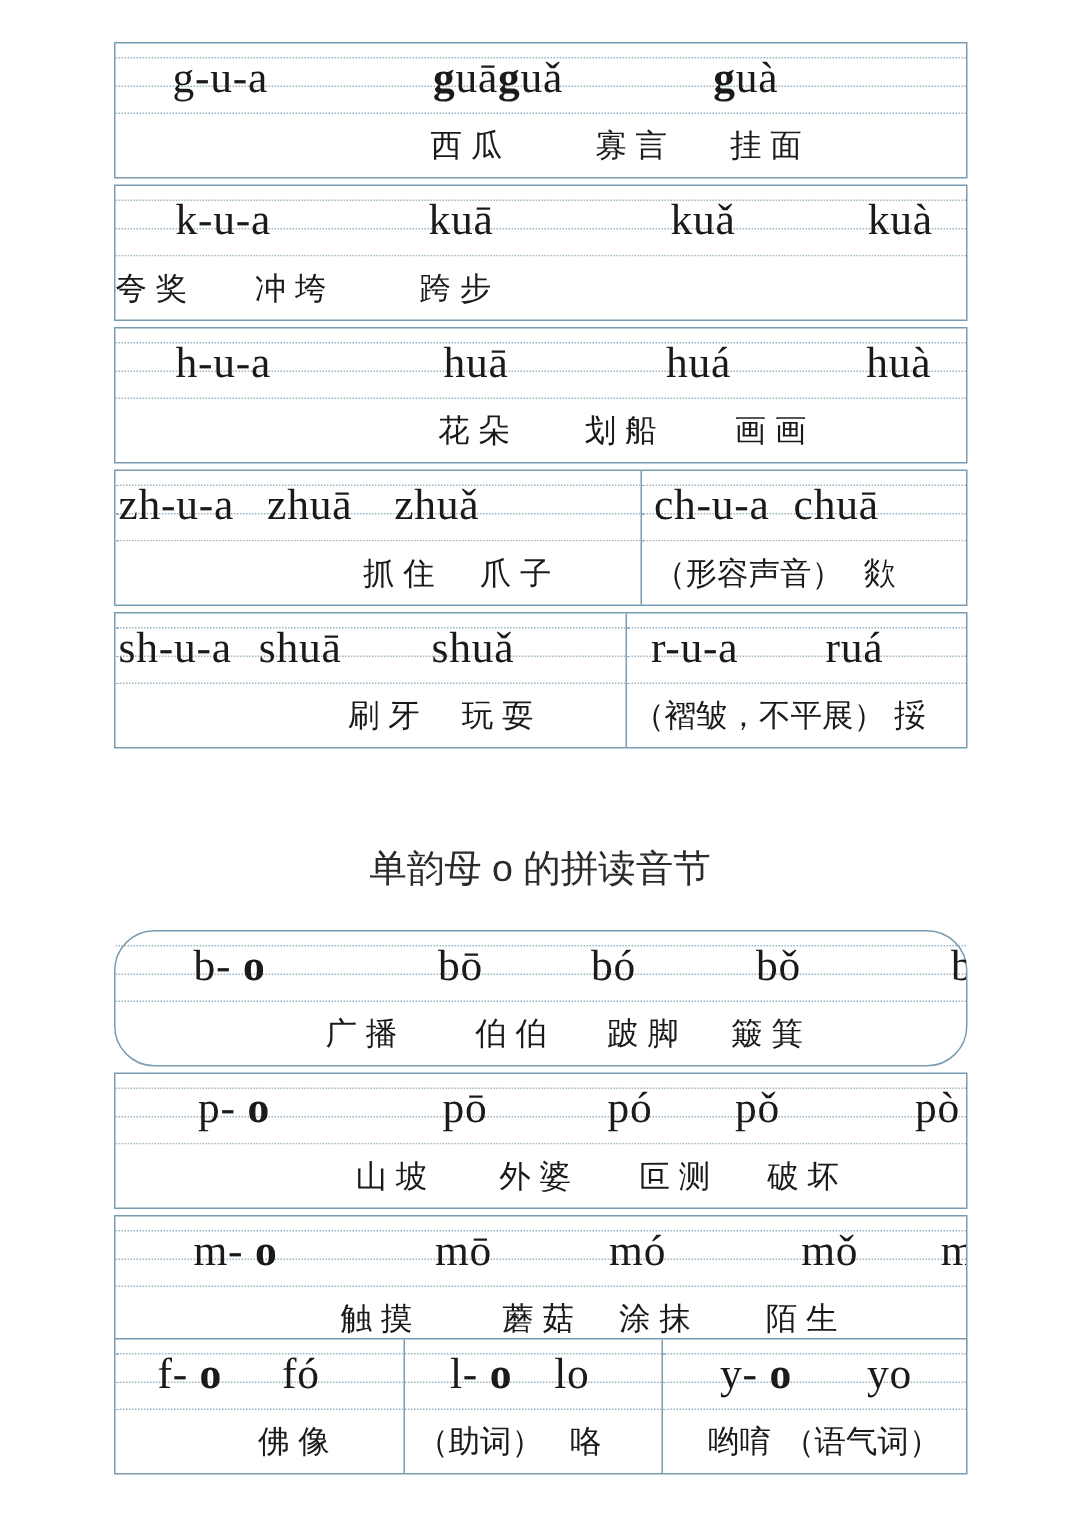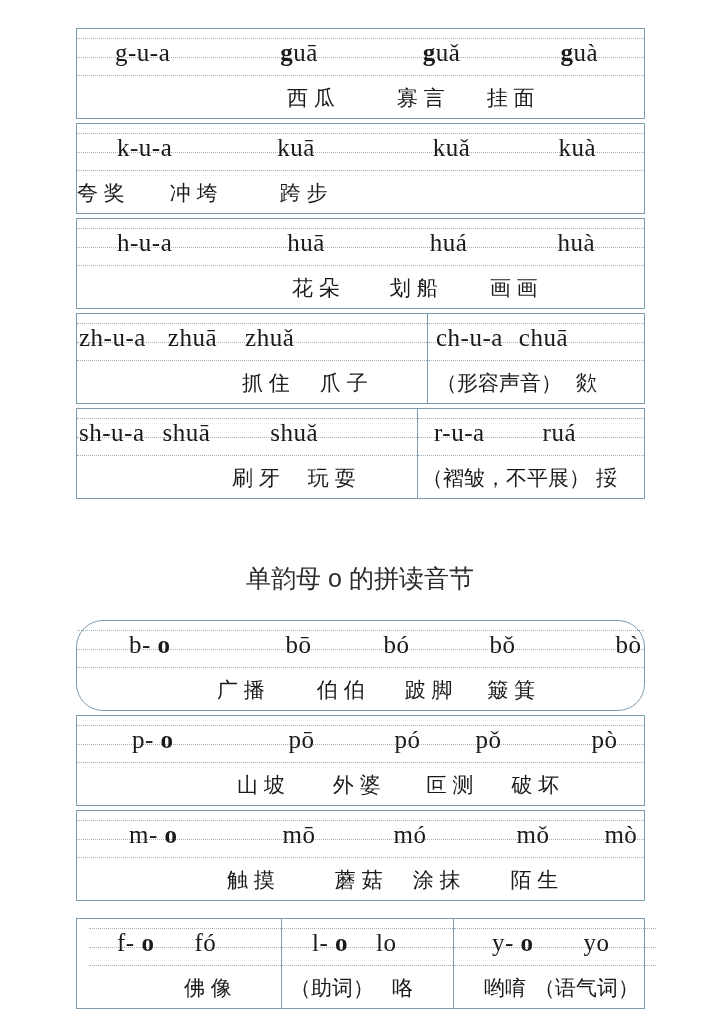--- a/index.html
+++ b/index.html
@@ -82,21 +82,21 @@
   
   .hanzi-row {
     height: 42px;
     box-sizing: border-box;
     display: flex;
     align-items: center;
     position: relative;
   }
 
   .syl {
-    font-size: 25px;
+    font-size: 29px;
     letter-spacing: 0.5px;
     white-space: nowrap;
     line-height: 1;
   }
   .syl .b { font-weight: 700; }
 
   .word {
     font-family: "Liberation Sans", "DejaVu Sans", sans-serif;
     font-size: 21px;
     white-space: nowrap;
@@ -123,21 +123,21 @@
       <div class="tbl" style="top: 28px;">
         <div class="tbl-cols">
           <div class="col" style="width: 567px;">
             <div class="pinyin-row">
               <div class="guide g1"></div>
               <div class="guide g2"></div>
               <div class="guide g3"></div>
               <div class="pinyin-inner">
                 <span class="syl" style="margin-left: 38px;">g-u-a</span>
                 <span class="syl" style="margin-left: 110px;"><span class="b">g</span>uā</span>
-                <span class="syl" style="margin-left: 105px;"><span class="b">g</span>uǎ</span>
+                <span class="syl" style=""><span class="b">g</span>uǎ</span>
                 <span class="syl" style="margin-left: 100px;"><span class="b">g</span>uà</span>
               </div>
             </div>
             <div class="hanzi-row">
               <span class="word" style="margin-left: 210px;">西 瓜</span>
               <span class="word" style="margin-left: 62px;">寡 言</span>
               <span class="word" style="margin-left: 42px;">挂 面</span>
             </div>
           </div>
         </div>
@@ -321,21 +321,21 @@
             </div>
             <div class="hanzi-row">
               <span class="word" style="margin-left: 150px;">触 摸</span>
               <span class="word" style="margin-left: 60px;">蘑 菇</span>
               <span class="word" style="margin-left: 30px;">涂 抹</span>
               <span class="word" style="margin-left: 50px;">陌 生</span>
             </div>
           </div>
         </div>
       </div>
-      <div class="tbl" style="top: 918px; padding-left: 12px;">
+      <div class="tbl" style="top: 892px;">
         <div class="tbl-cols">
           <div class="col" style="width: 192px;">
             <div class="pinyin-row">
               <div class="guide g1"></div>
               <div class="guide g2"></div>
               <div class="guide g3"></div>
               <div class="pinyin-inner">
                 <span class="syl" style="margin-left: 28px;">f- <span class="b">o</span></span>
                 <span class="syl" style="margin-left: 40px;">fó</span>
               </div>

